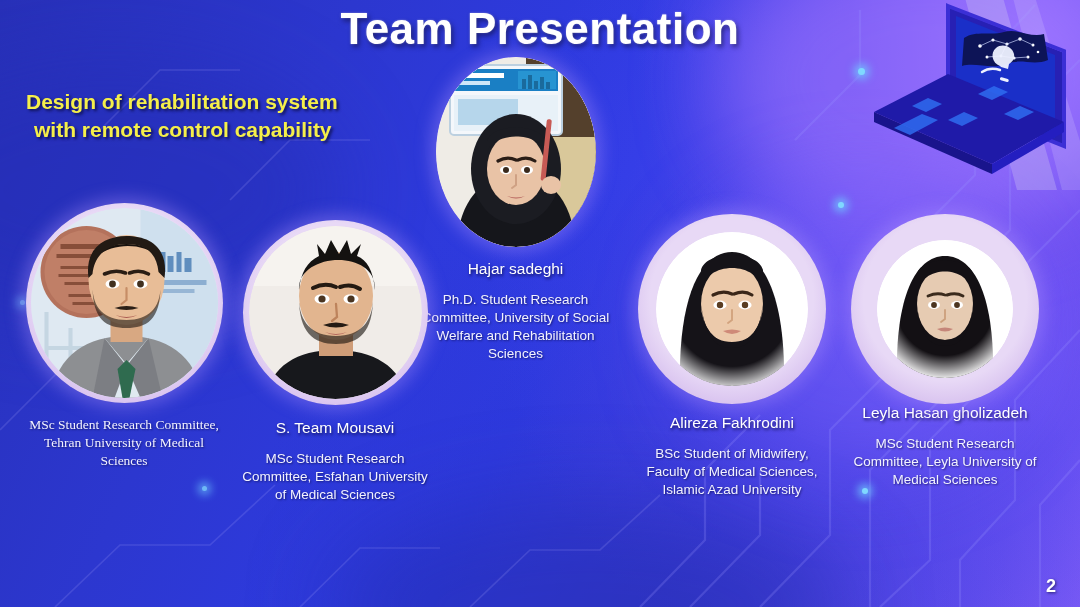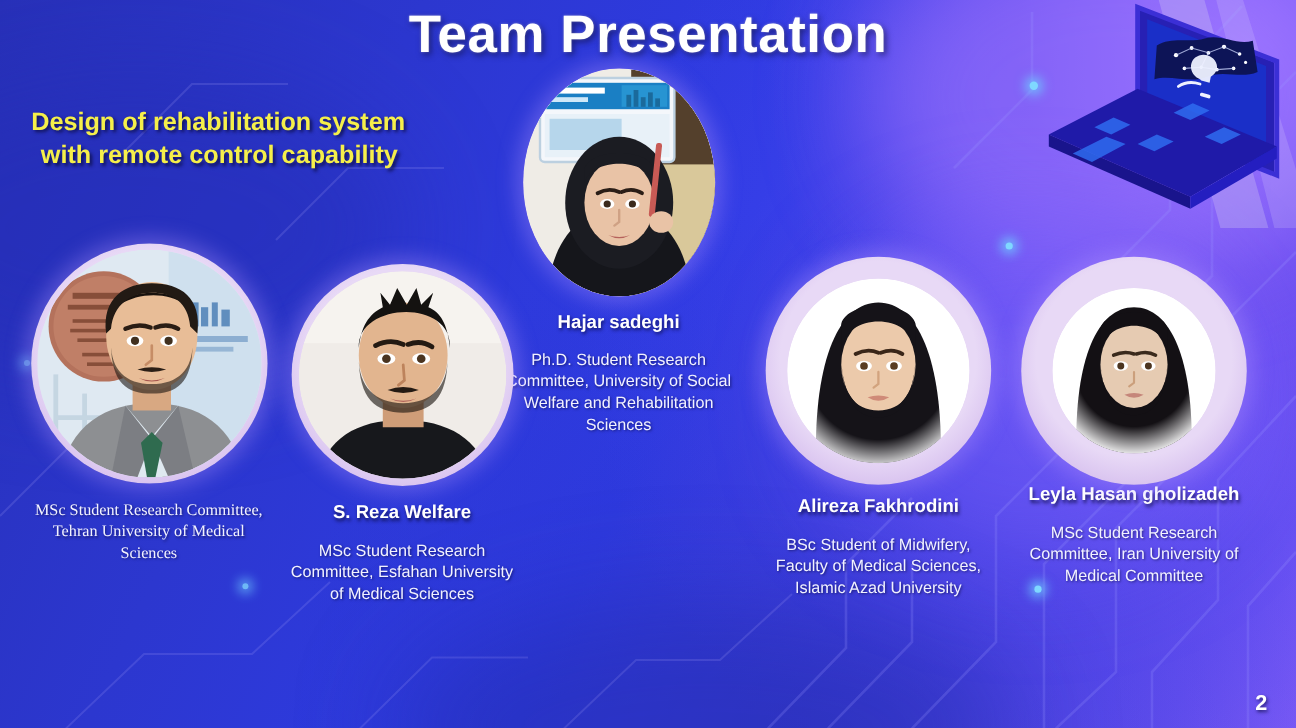--- a/index.html
+++ b/index.html
@@ -54,21 +54,21 @@
     font-size:21px; font-weight:bold; line-height:1.32;
     color:#f5ef4a;
     text-shadow:2px 2px 3px rgba(10,10,60,.8);
   }
   #subtitle .ln { display:block; }
   #subtitle .ln2 { padding-left:8px; }
 
   
   .person { position:absolute; text-align:center; }
   .person .pname {
-    font-size:15.5px; font-weight:bold; color:#ffffff;
+    font-size:15.5px; font-weight:normal; color:#ffffff;
     text-shadow:1px 2px 3px rgba(10,10,60,.75);
     white-space:nowrap;
   }
   .person .prole {
     margin-top:13px;
     font-size:13.5px; line-height:1.33; color:#f2f2ff;
     text-shadow:1px 1px 2px rgba(10,10,60,.6);
   }
 
   
@@ -352,21 +352,21 @@
 
             <path d="M87 78 l1 13 l-5 4" stroke="#bd835c" stroke-width="2.3" fill="none" stroke-linecap="round"></path>
 
             <path d="M74 99 q13 -5 26 0 q-13 5 -26 0" fill="#241a13"></path>
             <path d="M76 106 q11 6 22 0 q-11 4 -22 0" fill="#b2655a"></path>
             <path d="M50 72 C50 106 64 118 87 118 C110 118 124 106 124 72 C124 96 111 110 87 110 C63 110 50 96 50 72 Z" fill="#1a140f" opacity=".62"></path>
           </g>
         </svg>
       </div>
     </div>
-    <div class="pname" style="margin-top:14px;">S. Reza Welfare</div>
+    <div class="pname" style="margin-top:14px;">S. Team Mousavi</div>
     <div class="prole" style="padding:0 14px;text-align:center;">MSc Student Research Committee, Esfahan University of  Medical Sciences</div>
   </div>
 
   <div class="person" style="left:630px; top:214px; width:204px;">
     <div class="avatar" style="width:188px; height:190px;">
       <div class="photo" style="inset:18px;">
         <svg viewBox="0 0 152 154" preserveAspectRatio="xMidYMid slice">
           <defs>
             <clipPath id="cp4">
                 <ellipse cx="76" cy="77" rx="76" ry="77"></ellipse>
@@ -432,18 +432,18 @@
             <circle cx="57" cy="65" r="2.9" fill="#4c3520"></circle>
             <circle cx="80" cy="65" r="2.9" fill="#4c3520"></circle>
             <path d="M68 70 l0 9 l-4 3" stroke="#cb9f7c" stroke-width="1.8" fill="none" stroke-linecap="round"></path>
             <path d="M60 89 q8 -3 16 0 q-8 5 -16 0" fill="#c5867a"></path>
             <rect width="136" height="138" fill="url(#vig5)"></rect>
           </g>
         </svg>
       </div>
     </div>
     <div class="pname" style="margin-top:0;">Leyla Hasan gholizadeh</div>
-    <div class="prole" style="padding:0 6px;">MSc Student Research Committee, Iran University of Medical Committee</div>
+    <div class="prole" style="padding:0 6px;">MSc Student Research Committee, Leyla University of Medical Sciences</div>
   </div>
 
   <div id="pagenum">2</div>
 
 </div>
 
 </body></html>

